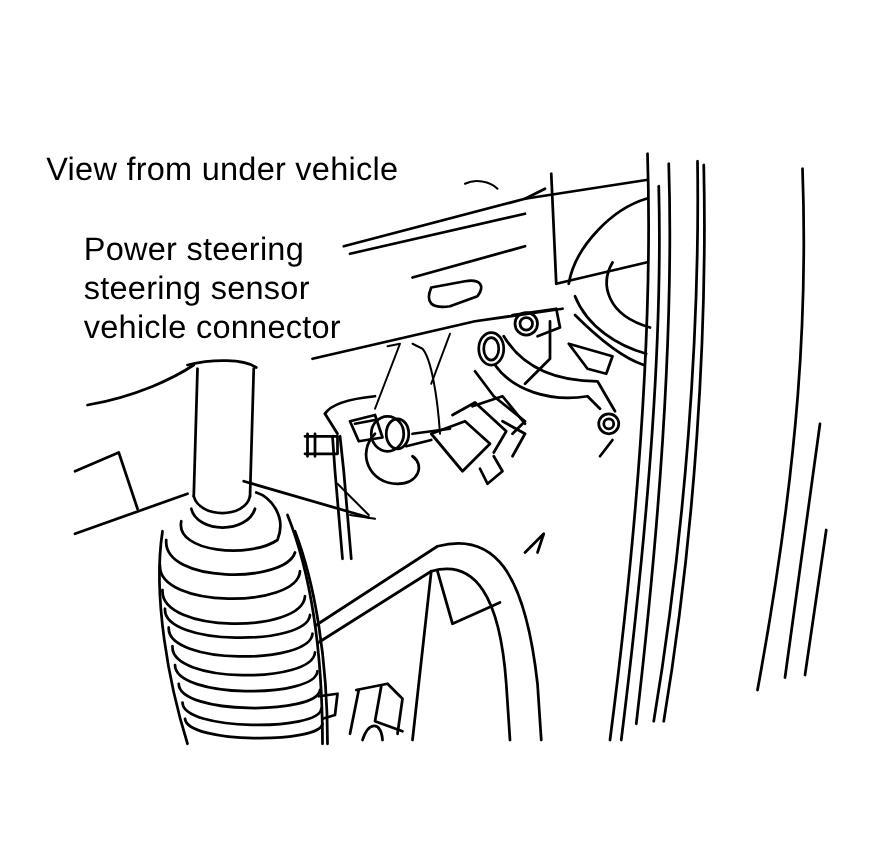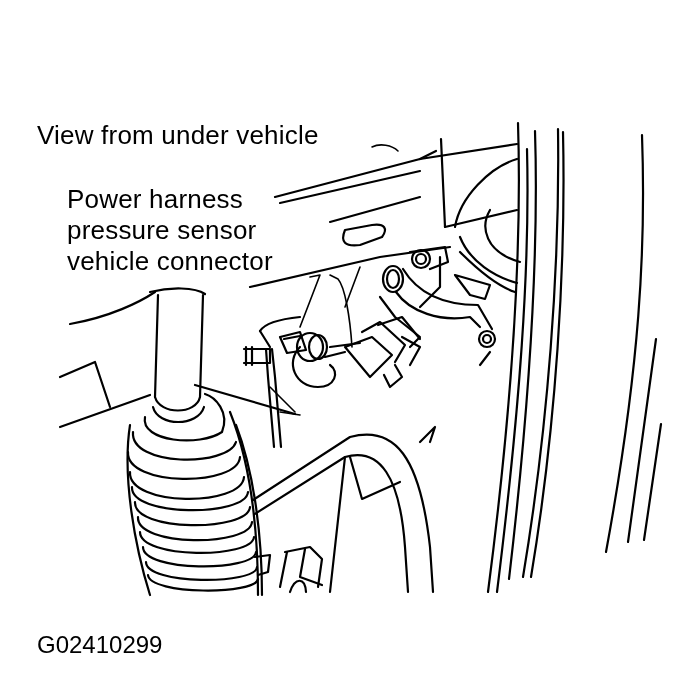--- a/index.html
+++ b/index.html
@@ -145,20 +145,19 @@
       <path d="M148 528 C 150 548, 256 548, 258 532"></path>
       <path d="M130 378 C 122 430, 135 500, 150 548"></path>
       <path d="M230 365 C 248 410, 258 470, 258 548"></path>
       <path d="M236 378 C 252 420, 262 480, 262 548"></path>
     </g>
   </svg>
 
   <div class="label lbl-view">View from under vehicle</div>
 
   <div class="label lbl-sensor">
-    <div>Power harness</div>
-    <div>pressure sensor</div>
+    <div>Power steering</div>
+    <div>steering sensor</div>
     <div>vehicle connector</div>
   </div>
 
 
-  <div class="fig-id">G02410299</div>
 </div>
 
 </body></html>

